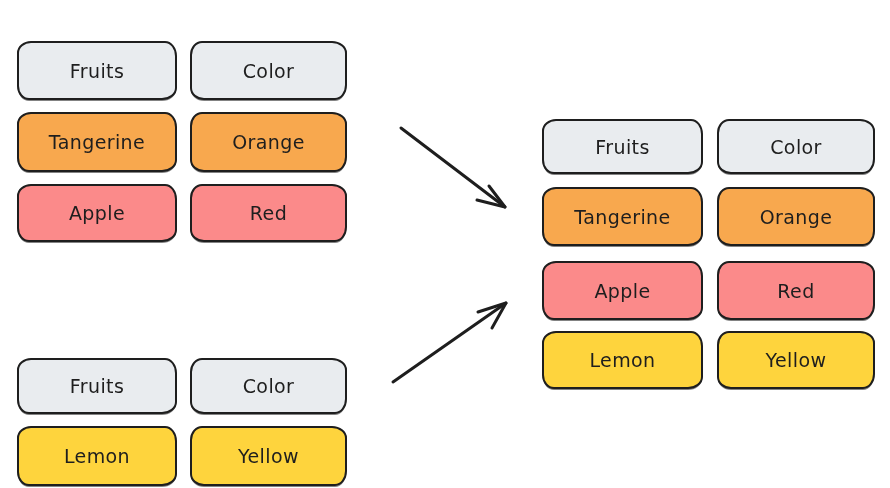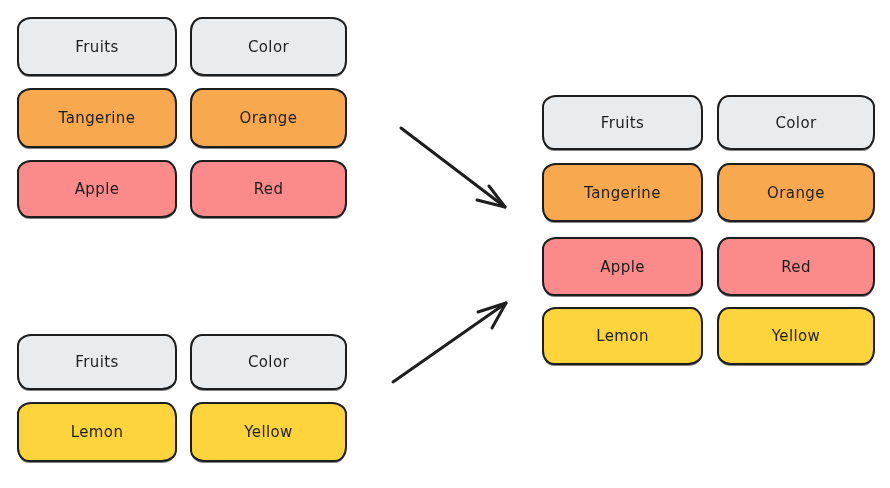--- a/index.html
+++ b/index.html
@@ -15,24 +15,25 @@
     font-family: "DejaVu Sans", "Liberation Sans", sans-serif;
     overflow: hidden;
   }
   .cell {
     position: absolute;
     box-sizing: border-box;
     border: 2.6px solid var(--stroke, #1e1e1e);
     display: flex;
     align-items: center;
     justify-content: center;
-    font-size: 15px;
+    font-size: 19px;
     color: var(--stroke, #1e1e1e);
     letter-spacing: 0.4px;
     box-shadow: 0 2px 0 -1px rgba(30,30,30,0.55);
+    margin-top: 24px;
   }
   
   .cell { border-radius: 14px 12px 15px 12px / 12px 15px 12px 14px; }
   .cell:nth-child(even) { border-radius: 12px 15px 12px 14px / 14px 12px 15px 12px; }
   .arrow-layer {
     position: absolute;
     left: 0; top: 0;
     width: 890px;
     height: 488px;
     pointer-events: none;

